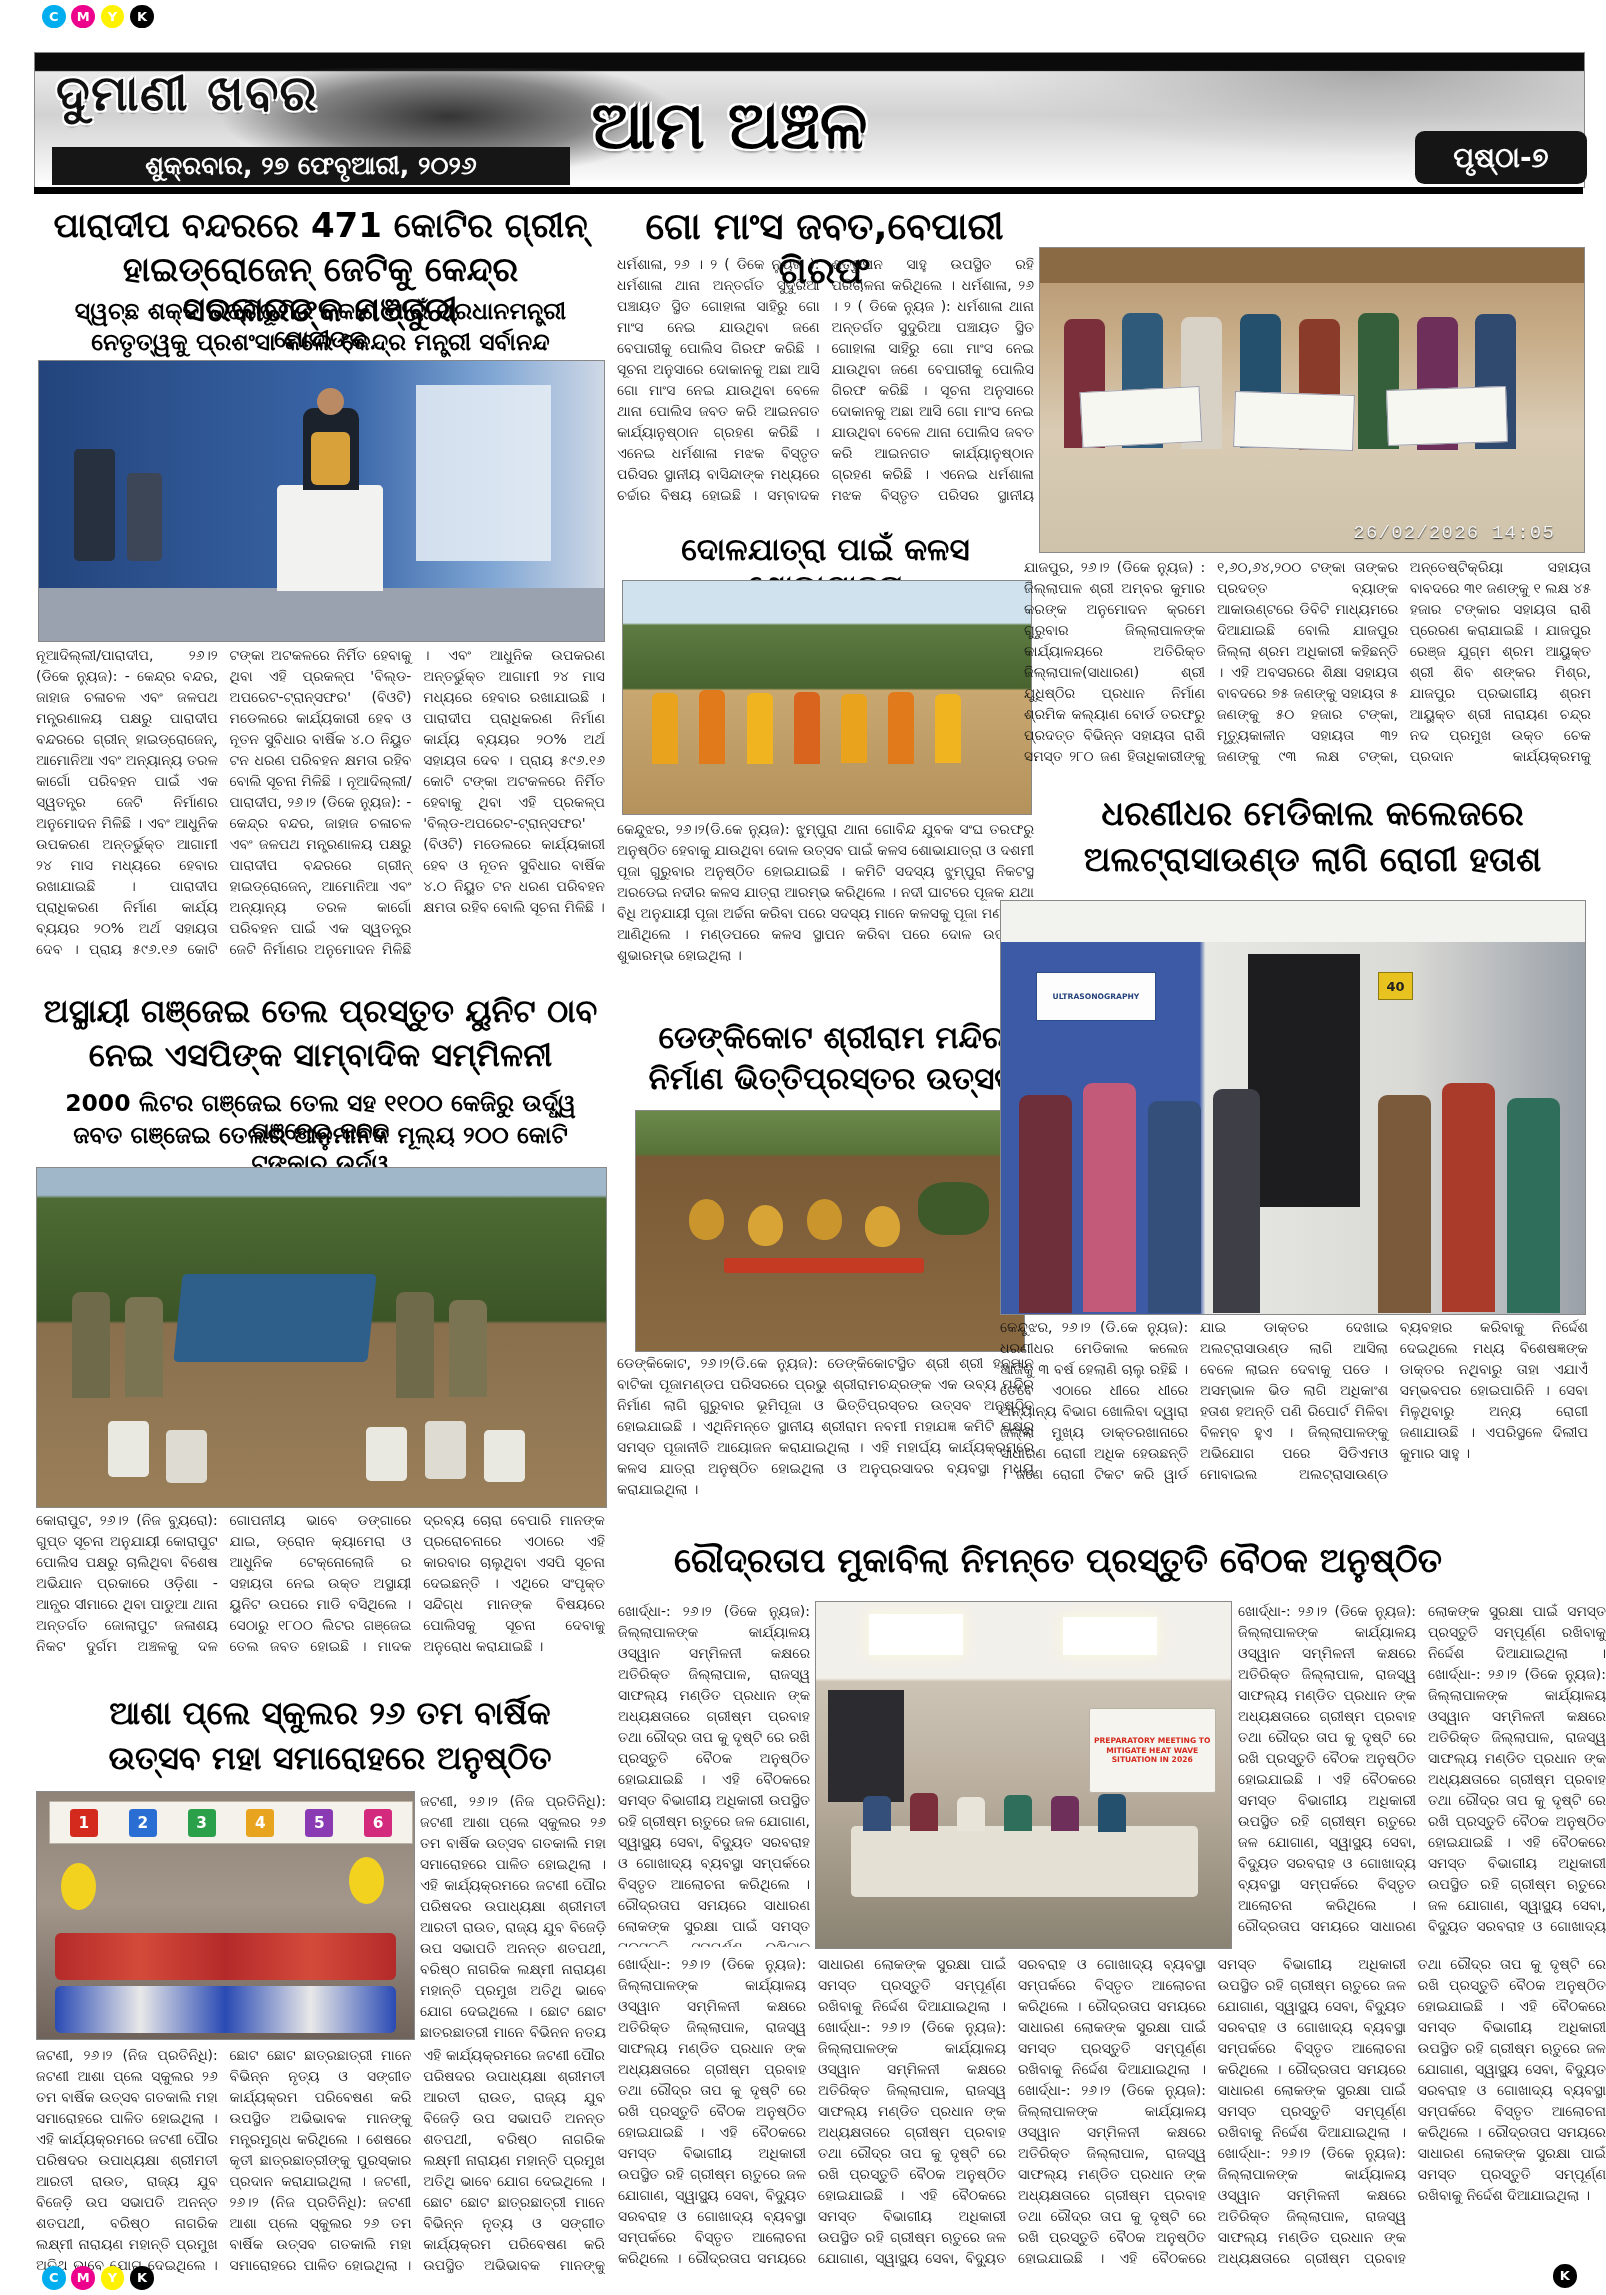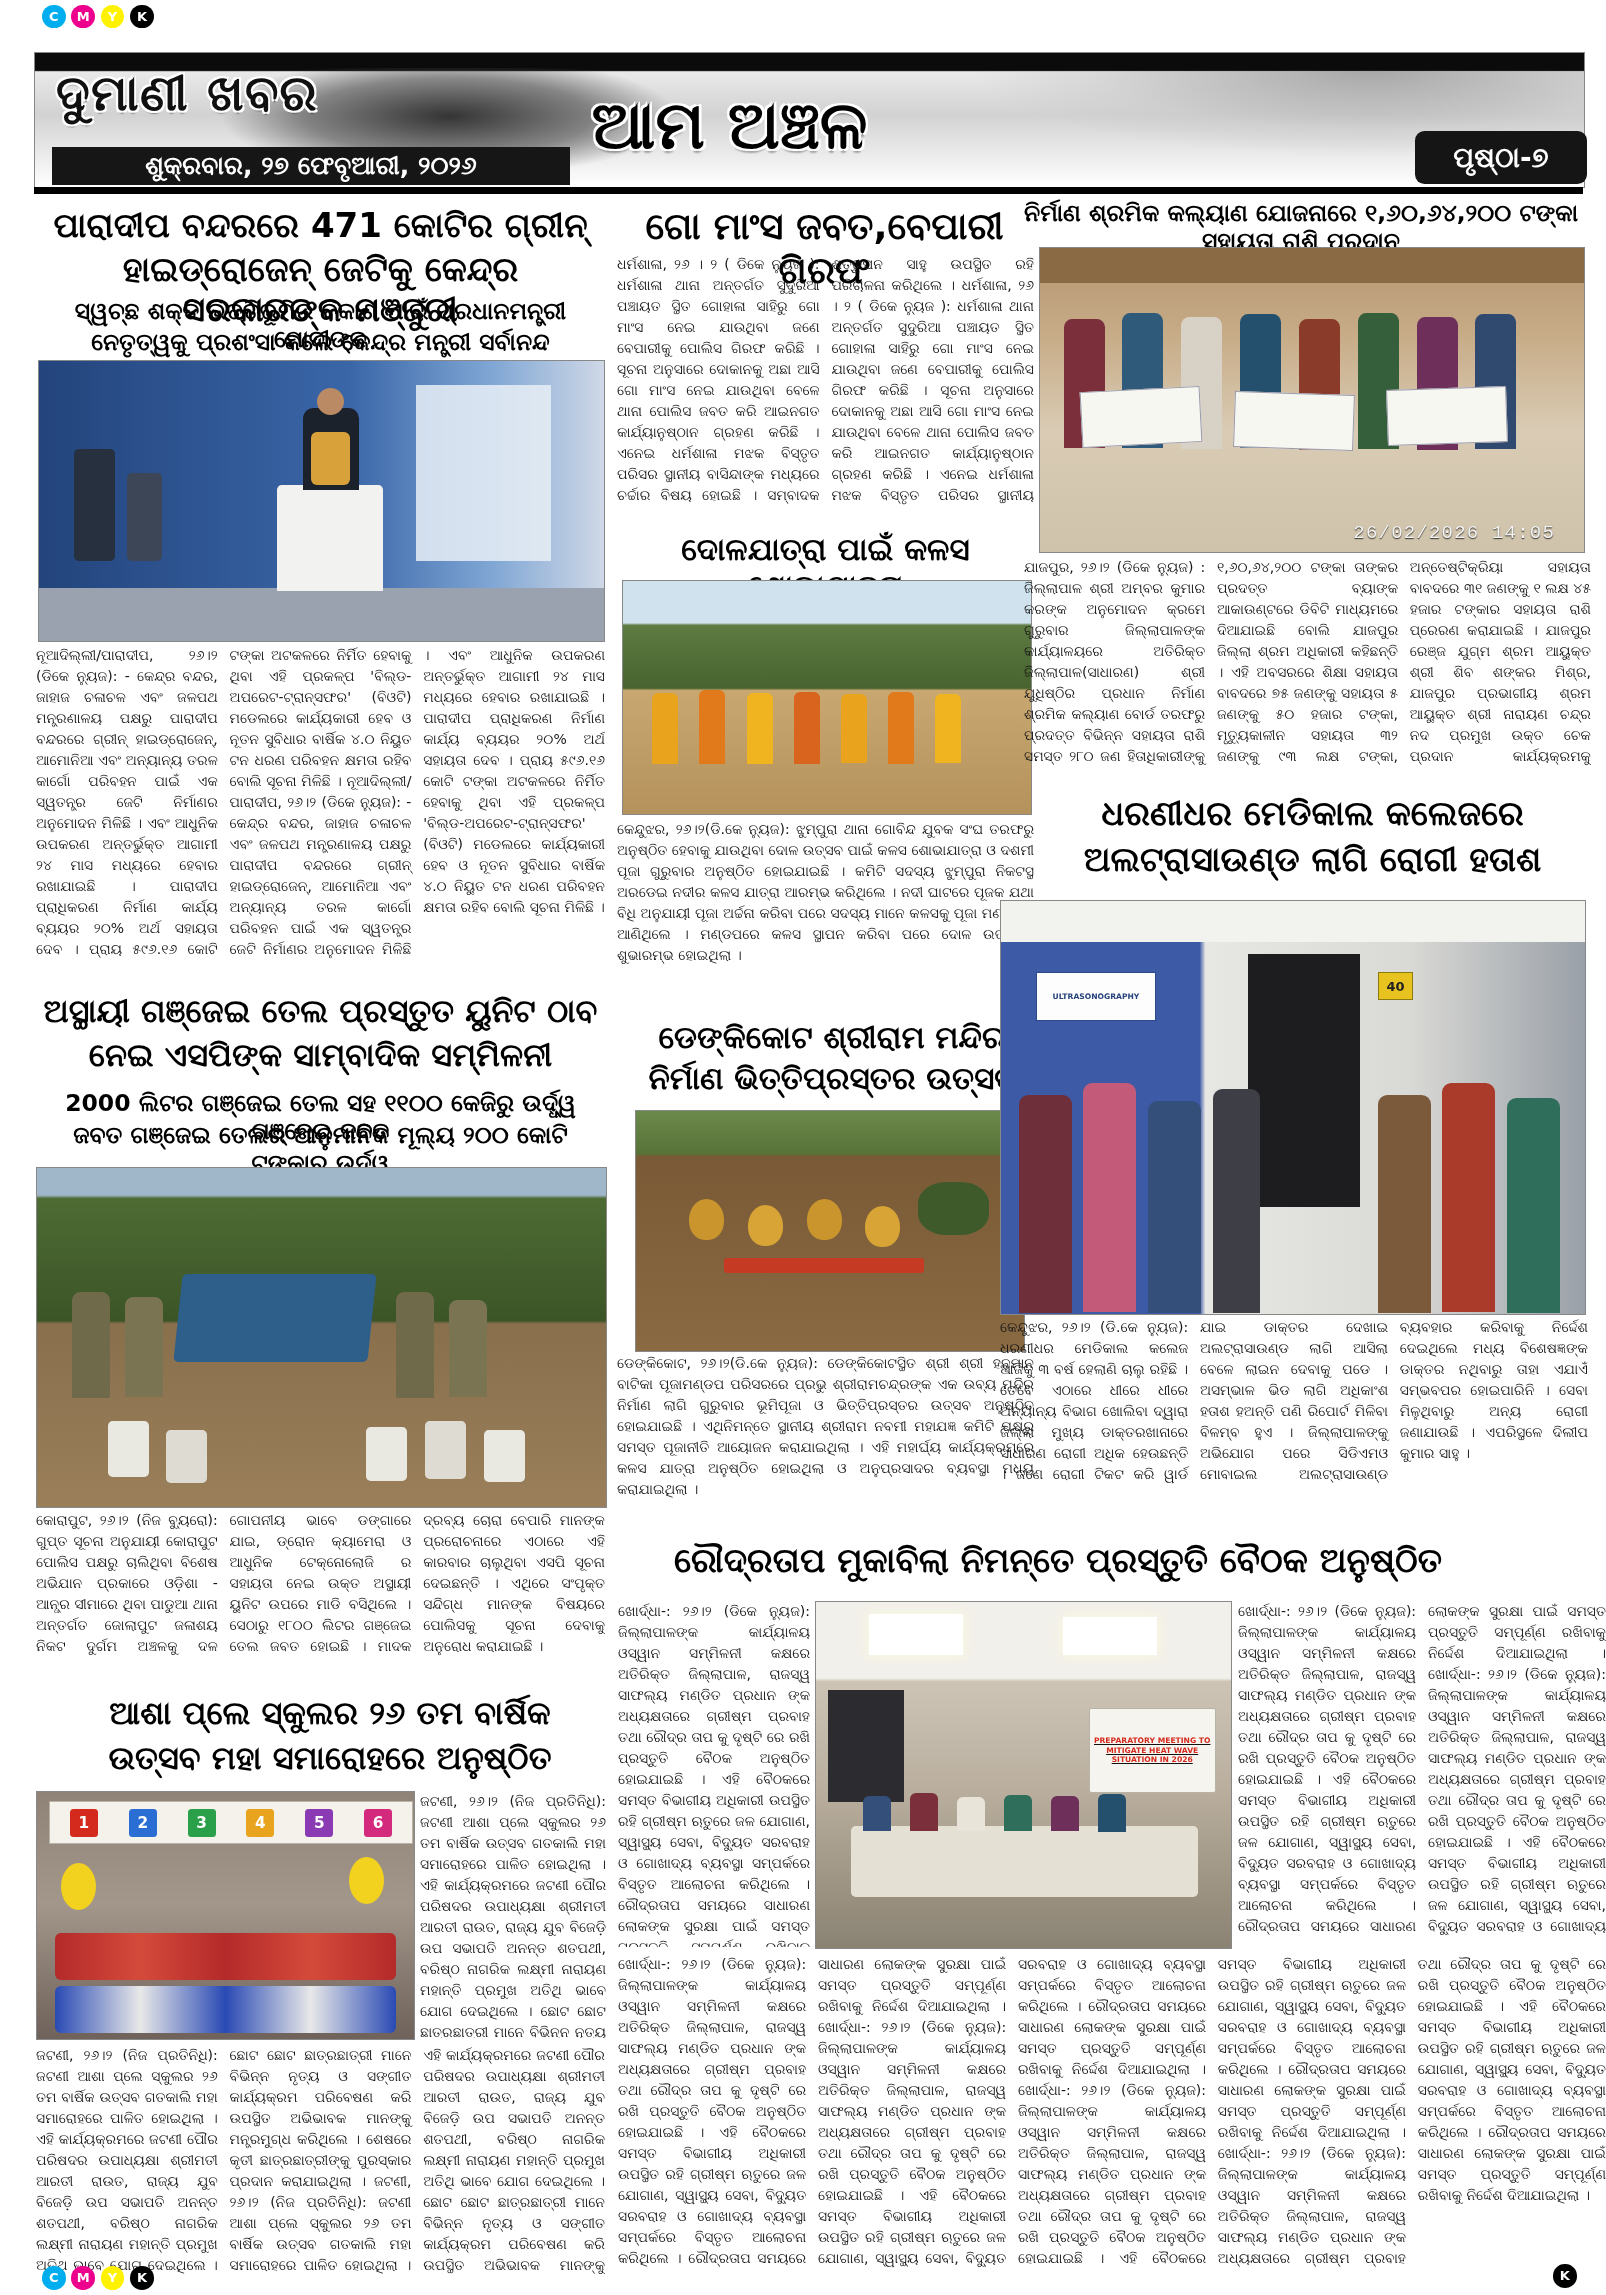--- a/index.html
+++ b/index.html
@@ -33,21 +33,21 @@
   .body-txt{font-size:14px;line-height:1.5;text-align:justify;color:#161616;overflow:hidden;}
   .cols2{column-count:2;column-gap:11.8px;}
   .cols3{column-count:3;column-gap:11.8px;}
   .cols5{column-count:5;column-gap:11.8px;}
   
   .photo{overflow:hidden;border:0.6px solid #888;}
   .ph-child{position:absolute;}
   .ts{position:absolute;right:29px;bottom:8.2px;color:#f3f3f3;font-size:19px;letter-spacing:1.2px;
       text-shadow:0 0.6px 1.2px rgba(0,0,0,.8);font-family:Liberation Mono, monospace;}
   .placard{position:absolute;background:#f6f4ee;border:1.2px solid #b9b2a6;border-radius:2.4px;
-           display:flex;flex-direction:column;align-items:center;justify-content:center;gap:2.4px;padding:3.5px;text-decoration:underline;}
+           display:flex;flex-direction:column;align-items:center;justify-content:center;gap:2.4px;padding:3.5px;}
   .placard .l1{color:#d42a1e;font-weight:bold;font-size:7.6px;text-align:center;line-height:1.25;}
   .sign{position:absolute;background:#fdfdfd;border:1.2px solid #2c4a8a;color:#26427c;font-weight:bold;
         display:flex;align-items:center;justify-content:center;font-size:7.6px;text-align:center;}
   .numsq{width:28px;height:28px;border-radius:3.5px;display:flex;align-items:center;justify-content:center;
          color:#fff;font-weight:bold;font-size:15.3px;}
 </style>
 </head>
 <body>
 
 <div class="page">
@@ -105,21 +105,20 @@
   <div class="abs photo" style="left:635px;top:1110px;width:388px;height:240px;background:linear-gradient(180deg,#6b8a4a 0%,#587238 18%,#7a5a36 19%,#8a6a42 100%);">
     <div class="ph-child" style="left:53px;top:88px;width:35px;height:41px;background:#c9952c;border-radius:50% 50% 45% 45%;"></div>
     <div class="ph-child" style="left:112px;top:94px;width:35px;height:41px;background:#d7a435;border-radius:50% 50% 45% 45%;"></div>
     <div class="ph-child" style="left:171px;top:88px;width:35px;height:41px;background:#c9952c;border-radius:50% 50% 45% 45%;"></div>
     <div class="ph-child" style="left:229px;top:95px;width:35px;height:41px;background:#d7a435;border-radius:50% 50% 45% 45%;"></div>
     <div class="ph-child" style="left:88px;top:147px;width:200px;height:15.3px;background:#c43a22;border-radius:3.5px;"></div>
     <div class="ph-child" style="left:282px;top:71px;width:71px;height:53px;background:#3e5a2a;border-radius:40%;"></div>
   </div>
   <div class="abs body-txt" style="left:617px;top:1353px;width:417px;height:184px;">ଡେଙ୍କିକୋଟ, ୨୬।୨(ଡି.କେ ନ୍ୟୁଜ): ଡେଙ୍କିକୋଟସ୍ଥିତ ଶ୍ରୀ ଶ୍ରୀ ହନୁମାନ ବାଟିକା ପୂଜାମଣ୍ଡପ ପରିସରରେ ପ୍ରଭୁ ଶ୍ରୀରାମଚନ୍ଦ୍ରଙ୍କ ଏକ ଉବ୍ୟ ମନ୍ଦିର ନିର୍ମାଣ ଲାଗି ଗୁରୁବାର ଭୂମିପୂଜା ଓ ଭିତ୍ତିପ୍ରସ୍ତର ଉତ୍ସବ ଅନୁଷ୍ଠିତ ହୋଇଯାଇଛି । ଏଥିନିମନ୍ତେ ସ୍ଥାନୀୟ ଶ୍ରୀରାମ ନବମୀ ମହାଯଜ୍ଞ କମିଟି ପକ୍ଷରୁ ସମସ୍ତ ପୂଜାନୀତି ଆୟୋଜନ କରାଯାଇଥିଲା । ଏହି ମହାର୍ଘ୍ୟ କାର୍ଯ୍ୟକ୍ରମରେ କଳସ ଯାତ୍ରା ଅନୁଷ୍ଠିତ ହୋଇଥିଲା ଓ ଅନୁପ୍ରସାଦର ବ୍ୟବସ୍ଥା ମଧ୍ୟ କରାଯାଇଥିଲା ।</div>
 
-  <div class="abs hl" style="left:1000px;top:200px;width:602px;font-size:23.5px;">ନିର୍ମାଣ ଶ୍ରମିକ କଲ୍ୟାଣ ଯୋଜନାରେ ୧,୬୦,୬୪,୨୦୦ ଟଙ୍କା ସହାୟତା ରାଶି ପ୍ରଦାନ</div>
   <div class="abs photo" style="left:1039px;top:247px;width:544px;height:304px;background:linear-gradient(180deg,#b4946f 0%,#c8ad89 30%,#d9cbb4 60%,#cfc3ac 100%);">
     <div class="ph-child" style="left:0;top:0;width:100%;height:35px;background:#8a6a45;"></div>
     <div class="ph-child" style="left:23.5px;top:71px;width:41px;height:129px;background:#7a2f3a;border-radius:8.2px 8.2px 0 0;"></div>
     <div class="ph-child" style="left:82px;top:65px;width:41px;height:135px;background:#2f5a7a;border-radius:8.2px 8.2px 0 0;"></div>
     <div class="ph-child" style="left:141px;top:69px;width:41px;height:132px;background:#d8d2c6;border-radius:8.2px 8.2px 0 0;"></div>
     <div class="ph-child" style="left:200px;top:66px;width:41px;height:134px;background:#24506e;border-radius:8.2px 8.2px 0 0;"></div>
     <div class="ph-child" style="left:259px;top:71px;width:41px;height:131px;background:#8a3b2a;border-radius:8.2px 8.2px 0 0;"></div>
     <div class="ph-child" style="left:318px;top:65px;width:41px;height:136px;background:#355e3b;border-radius:8.2px 8.2px 0 0;"></div>
     <div class="ph-child" style="left:377px;top:69px;width:41px;height:133px;background:#6e2f5a;border-radius:8.2px 8.2px 0 0;"></div>
     <div class="ph-child" style="left:435px;top:66px;width:41px;height:135px;background:#2f4a6e;border-radius:8.2px 8.2px 0 0;"></div>

